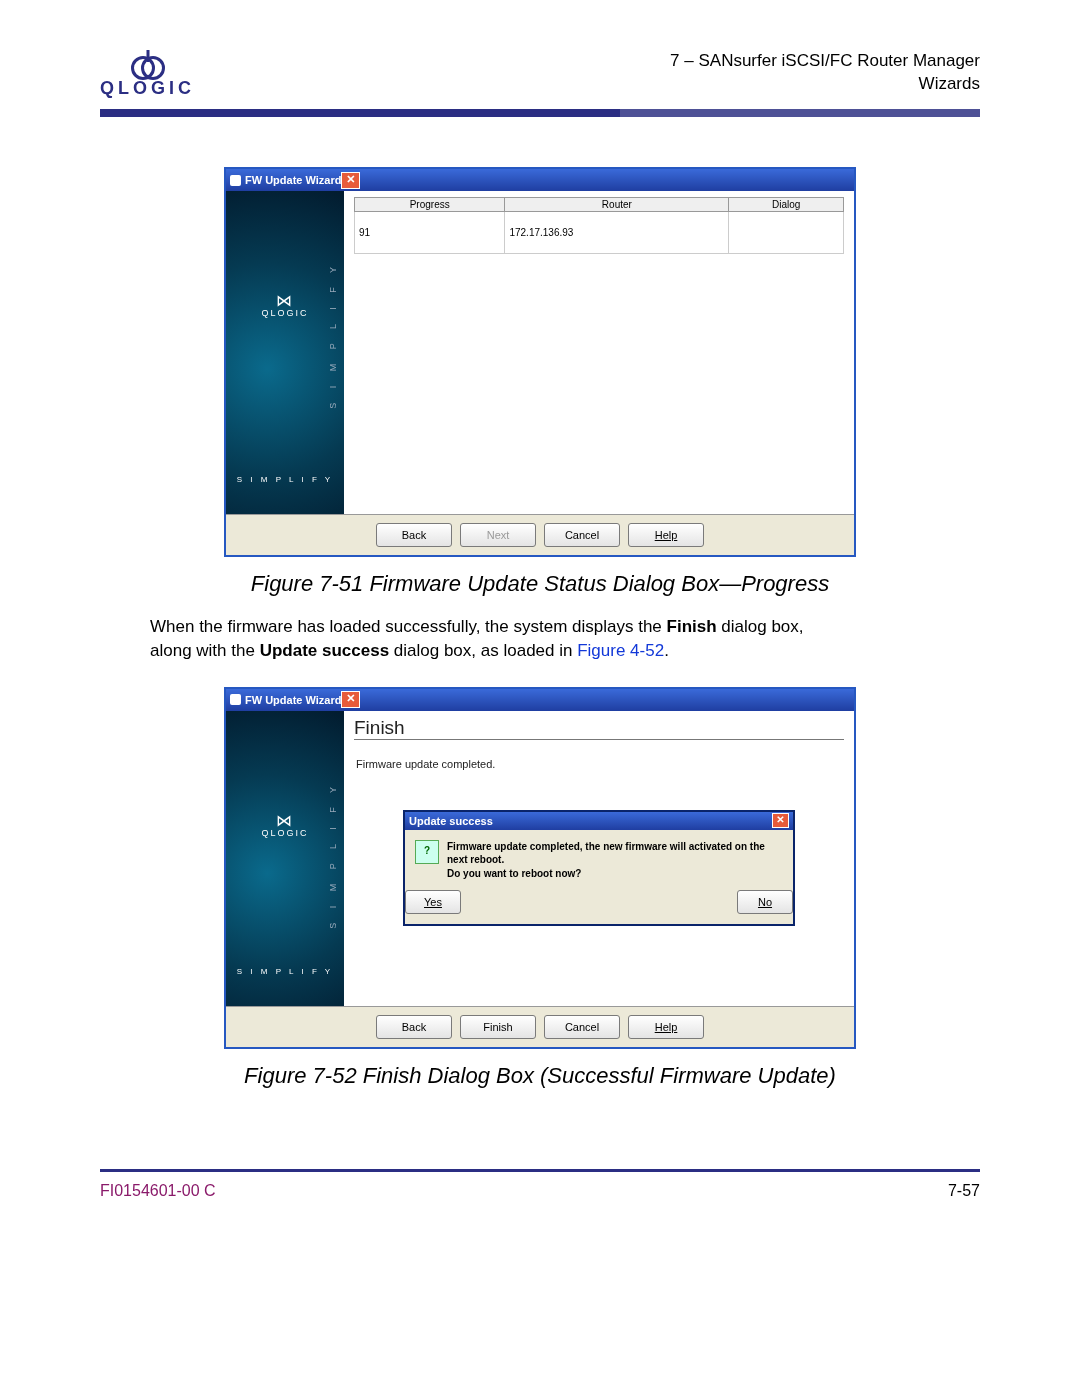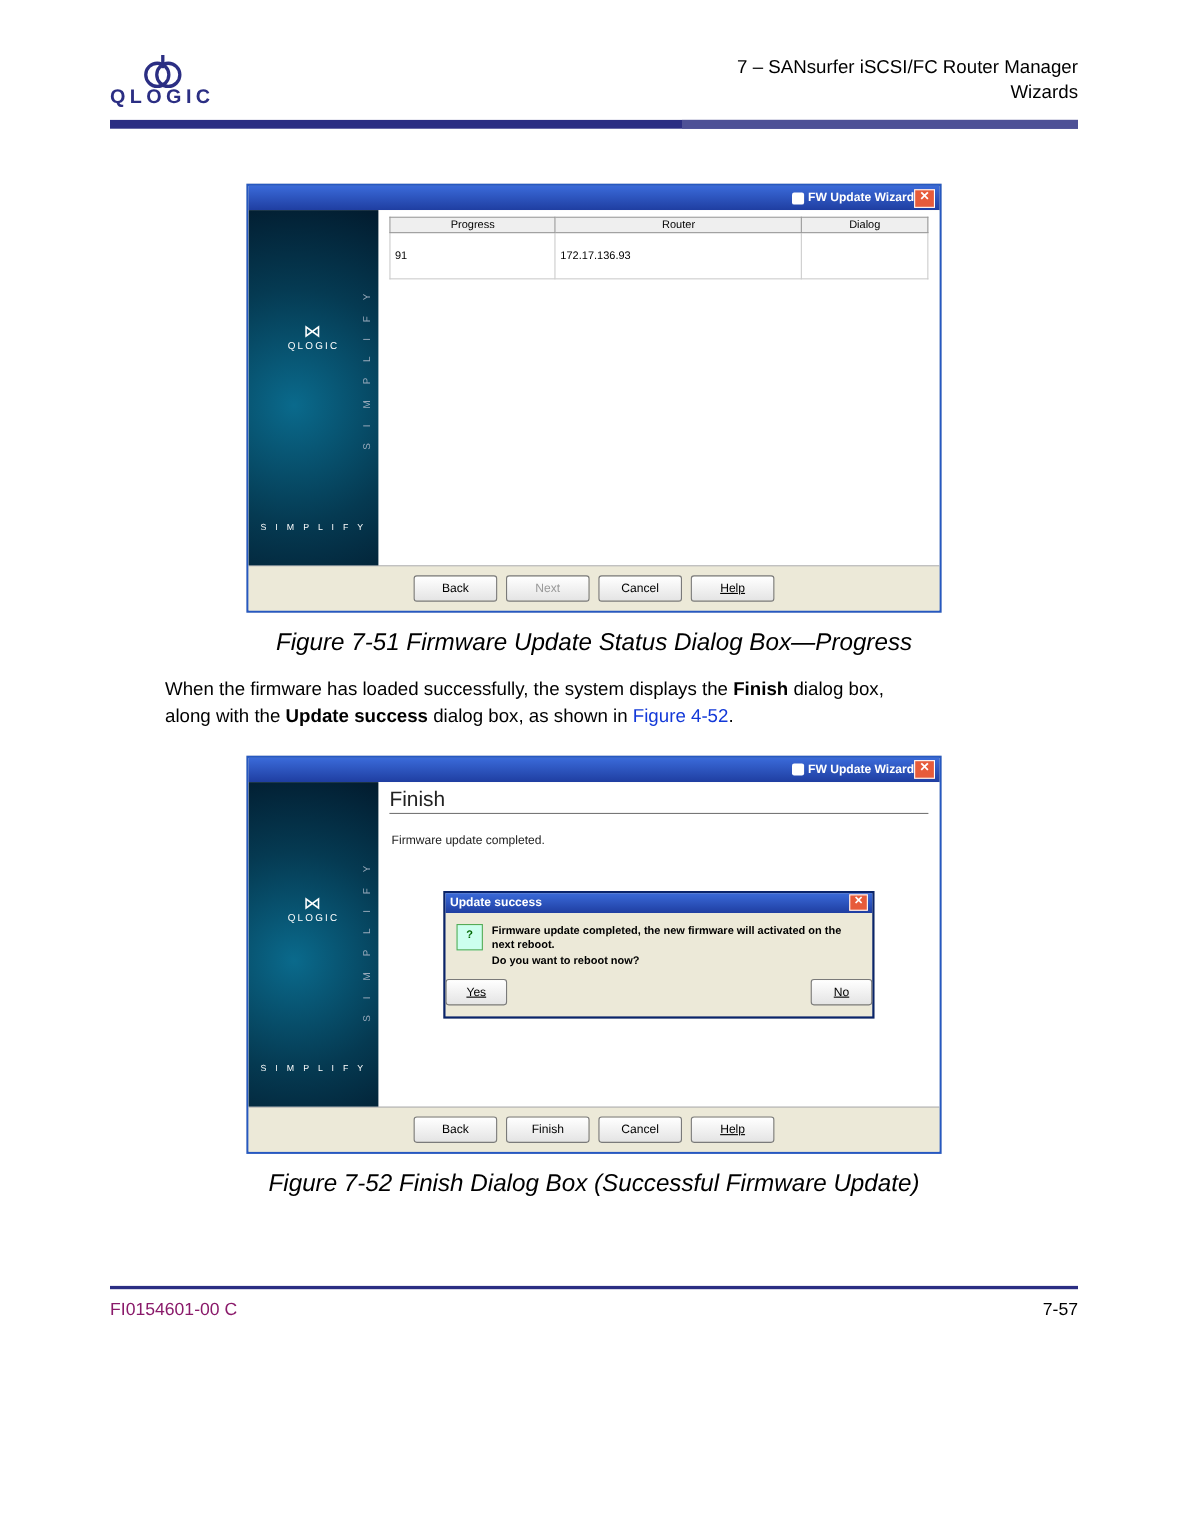--- a/index.html
+++ b/index.html
@@ -8,21 +8,21 @@
   .hdr-right{text-align:right;font-size:17px;line-height:1.35}
   .rule{height:8px;background:#2b2e83;margin-top:10px;position:relative}
   .rule::after{content:"";position:absolute;right:0;top:0;height:8px;width:360px;background:#4e5196}
   .logo-wrap{display:flex;flex-direction:column;align-items:center;color:#2b2e83;font-weight:bold;letter-spacing:4px;font-size:18px}
   .logo-glyph{width:38px;height:26px;position:relative;margin-bottom:2px}
   .ring{position:absolute;width:18px;height:18px;border:3px solid #2b2e83;border-radius:50%;top:6px}
   .ring.l{left:2px}.ring.r{right:2px}
   .stem{position:absolute;width:3px;height:12px;background:#2b2e83;left:50%;transform:translateX(-50%);top:0}
 
   .shot{border:2px solid #2658c1;margin:50px auto 14px;width:628px;background:#ece9d8}
-  .titlebar{height:22px;background:linear-gradient(#3a6ad9,#1f3ea1);display:flex;align-items:center;justify-content:flex-end;padding:0 4px}
+  .titlebar{height:22px;background:linear-gradient(#3a6ad9,#1f3ea1);display:flex;align-items:center;justify-content:flex-start;padding:0 4px}
   .titlebar .ttl{color:#fff;font-size:11px;font-weight:bold;display:flex;align-items:center;gap:4px}
   .java-ico{width:11px;height:11px;background:#fff;border-radius:2px;display:inline-block}
   .closebox{width:17px;height:15px;background:#e75b3a;border:1px solid #fff;color:#fff;font-size:11px;line-height:13px;text-align:center;font-weight:bold}
   .wizbody{display:flex;background:#fff;border-bottom:1px solid #999}
   .sidepanel{width:118px;flex:0 0 118px;min-height:300px;background:radial-gradient(circle at 35% 55%,#0a6a8c 0%,#053a52 55%,#021b2e 100%);position:relative;color:#fff}
   .sp-logo{position:absolute;top:100px;left:0;width:100%;text-align:center;font-size:9px;letter-spacing:2px}
   .sp-logo .g{font-size:16px;display:block;margin-bottom:-2px}
   .simp-v{position:absolute;right:6px;top:70px;font-size:9px;letter-spacing:6px;color:#9ab;writing-mode:vertical-rl;transform:rotate(180deg)}
   .simp-h{position:absolute;left:0;width:100%;bottom:30px;text-align:center;font-size:8px;letter-spacing:3px}
   .mainpane{flex:1;padding:6px 10px 10px}
@@ -113,21 +113,21 @@
       <div class="btn dis">Next</div>
       <div class="btn">Cancel</div>
       <div class="btn">
           <u>Help</u>
         </div>
     </div>
   </div>
   <div class="caption">Figure 7-51  Firmware Update Status Dialog Box—Progress</div>
 
   <p class="bodytext">
-    <span>When the firmware has loaded successfully, the system displays the </span><b>Finish</b><span> dialog box, along with the </span><b>Update success</b><span> dialog box, as shown in </span><span class="linkref">Figure 4-52</span><span>.</span>
+    <span>When the firmware has loaded successfully, the system displays the </span><b>Finish</b><span> dialog box, along with the </span><b>Update success</b><span> dialog box, as loaded in </span><span class="linkref">Figure 4-52</span><span>.</span>
   </p>
 
   <div class="shot2">
     <div class="titlebar">
       <span class="ttl">
           <span class="java-ico"></span>
         <span>FW Update Wizard</span>
         </span>
       <span class="closebox">✕</span>
     </div>

